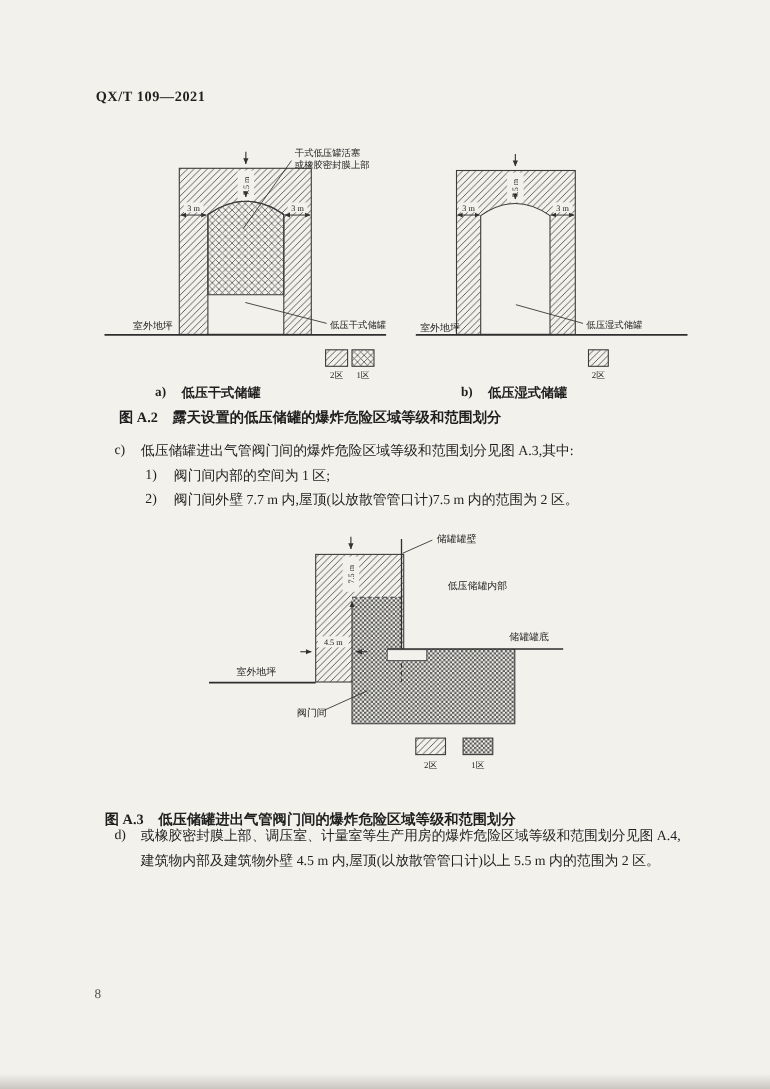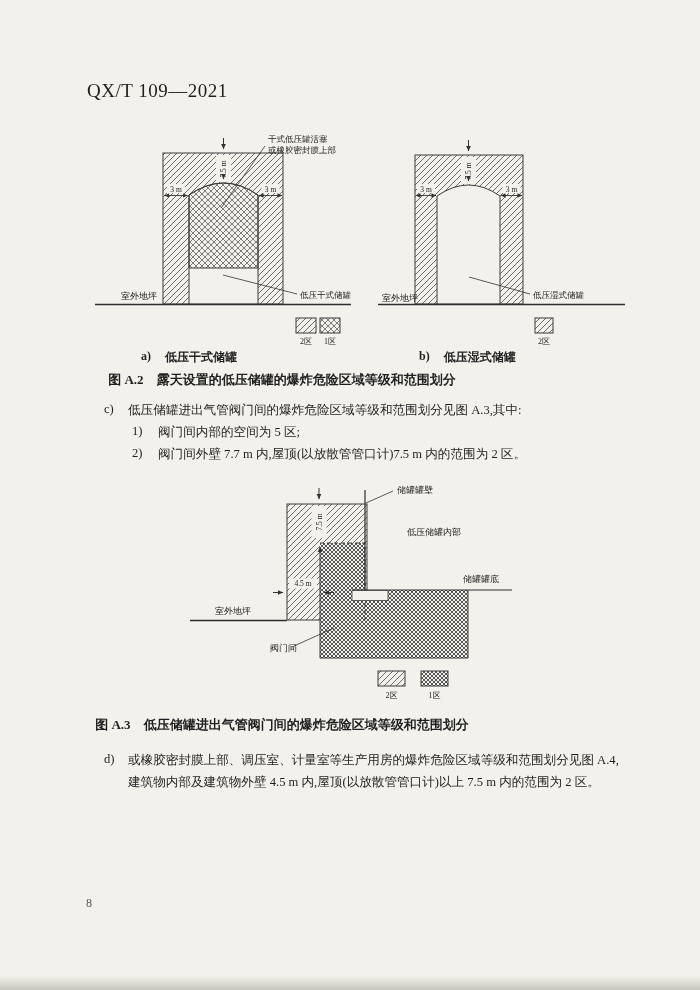--- a/index.html
+++ b/index.html
@@ -4,21 +4,21 @@
 <style>
   html,body { margin:0; padding:0; }
   body {
     width:700px; height:990px; position:relative;
     background:#f2f1ec;
     font-family:"Liberation Serif", serif;
     color:#1f1f1f;
     overflow:hidden;
   }
   .abs { position:absolute; }
-  .hdr { font-size:19px; font-weight:normal; letter-spacing:0.5px; }
+  .hdr { font-size:13px; font-weight:bold; letter-spacing:0.5px; }
   .body-line { font-size:12.6px; display:flex; }
   .body-line .mk { flex:0 0 auto; }
   .cap { width:564px; text-align:center; font-weight:bold; font-size:13px; }
   .cap span { margin:0 5px; }
   .subcap { font-weight:bold; font-size:12px; display:flex; }
   .subcap .mk { margin-right:14px; }
   .pgnum { font-size:12px; color:#555; }
   svg { display:block; overflow:visible; }
   svg text { font-family:"Liberation Serif", serif; fill:#222; }
   .shadow-bottom {
@@ -126,21 +126,21 @@
   <span>图 A.2</span>
   <span>露天设置的低压储罐的爆炸危险区域等级和范围划分</span>
 </div>
 
 <div class="abs body-line" style="left:104px; top:402px;">
   <span class="mk" style="width:24px;">c)</span>
   <span>低压储罐进出气管阀门间的爆炸危险区域等级和范围划分见图 A.3,其中:</span>
 </div>
 <div class="abs body-line" style="left:132px; top:424px;">
   <span class="mk" style="width:26px;">1)</span>
-  <span>阀门间内部的空间为 5 区;</span>
+  <span>阀门间内部的空间为 1 区;</span>
 </div>
 <div class="abs body-line" style="left:132px; top:446px;">
   <span class="mk" style="width:26px;">2)</span>
   <span>阀门间外壁 7.7 m 内,屋顶(以放散管管口计)7.5 m 内的范围为 2 区。</span>
 </div>
 
 <svg class="abs" style="left:175px; top:475px;" width="470" height="235" viewBox="0 0 470 235">
 
   <rect x="112" y="29" width="80" height="116" fill="url(#hatch)" stroke="#3c3c3c" stroke-width="1"></rect>
 
@@ -174,28 +174,28 @@
   <text x="95" y="176" font-size="9">阀门间</text>
 
   <g>
     <rect x="203" y="196" width="27" height="15" fill="url(#hatch)" stroke="#3c3c3c"></rect>
     <rect x="246" y="196" width="27" height="15" fill="url(#checker)" stroke="#3c3c3c"></rect>
     <text x="216.5" y="223" text-anchor="middle" font-size="8">2区</text>
     <text x="259.5" y="223" text-anchor="middle" font-size="8">1区</text>
   </g>
 </svg>
 
-<div class="abs cap" style="left:0; top:716px;">
+<div class="abs cap" style="left:0; top:736px;">
   <span>图 A.3</span>
   <span>低压储罐进出气管阀门间的爆炸危险区域等级和范围划分</span>
 </div>
 
 <div class="abs body-line" style="left:104px; top:752px;">
   <span class="mk" style="width:24px;">d)</span>
   <span>或橡胶密封膜上部、调压室、计量室等生产用房的爆炸危险区域等级和范围划分见图 A.4,</span>
 </div>
 <div class="abs body-line" style="left:128px; top:774px;">
-  <span>建筑物内部及建筑物外壁 4.5 m 内,屋顶(以放散管管口计)以上 7.5 m 内的范围为 2 区。</span>
+  <span>建筑物内部及建筑物外壁 4.5 m 内,屋顶(以放散管管口计)以上 5.5 m 内的范围为 2 区。</span>
 </div>
 
 <div class="abs pgnum" style="left:86px; top:896px;">8</div>
 
 <div class="abs shadow-bottom"></div>
 
 </body></html>

